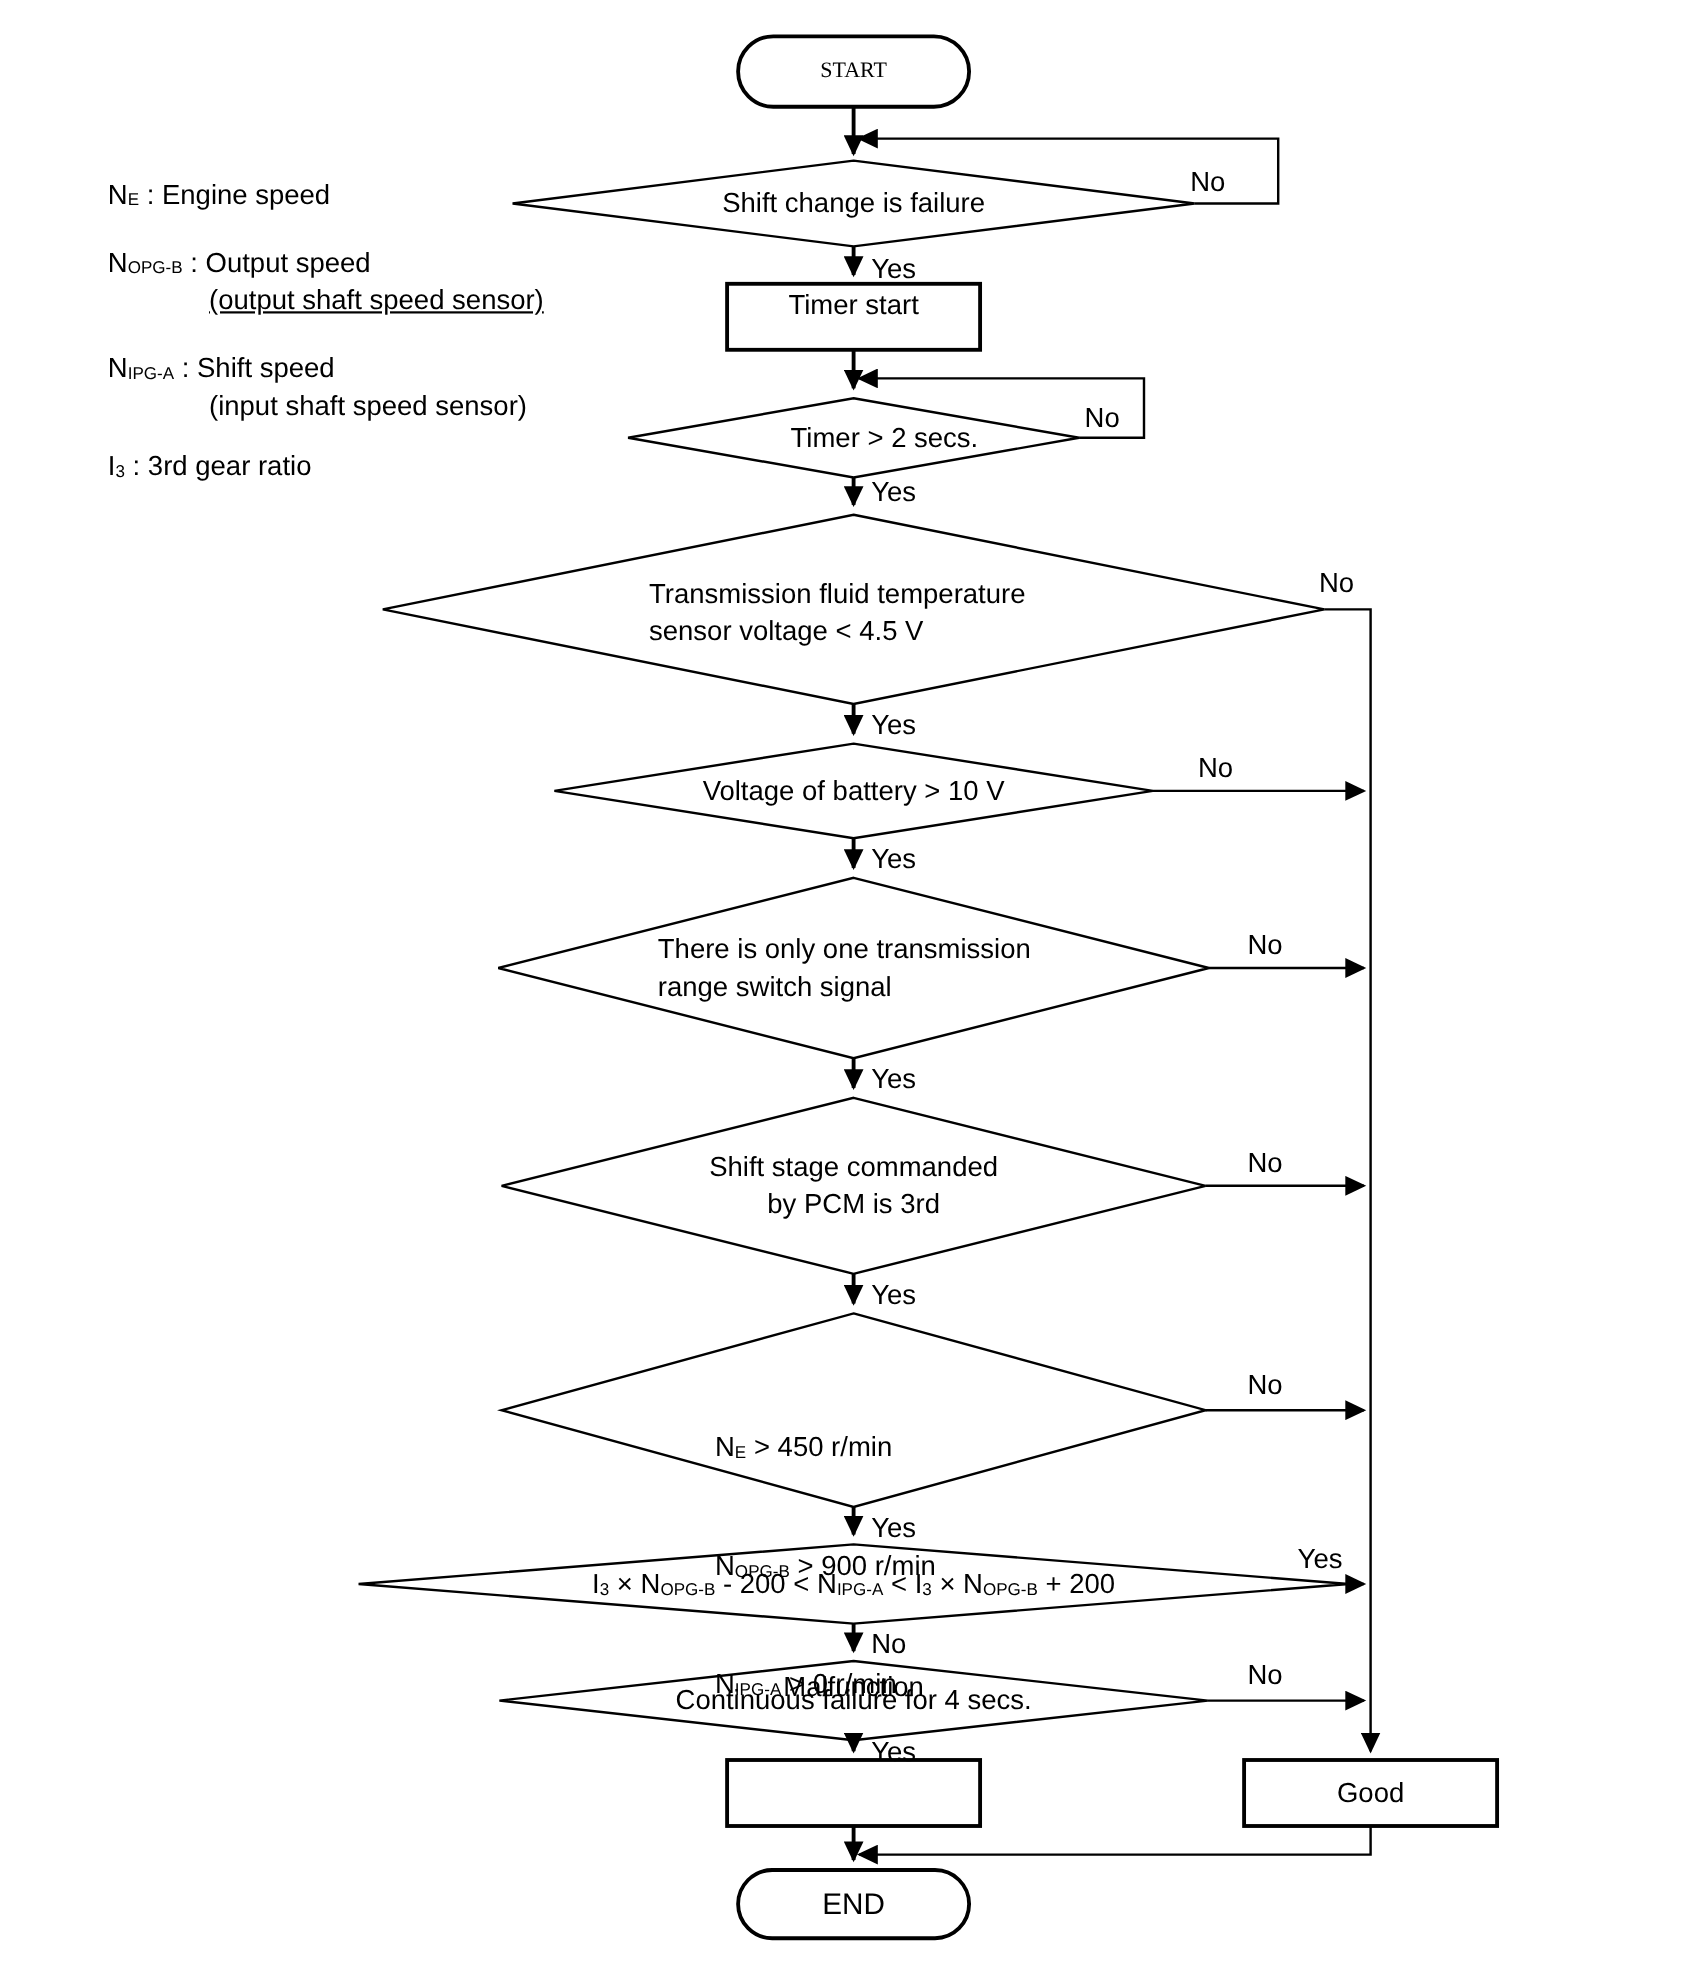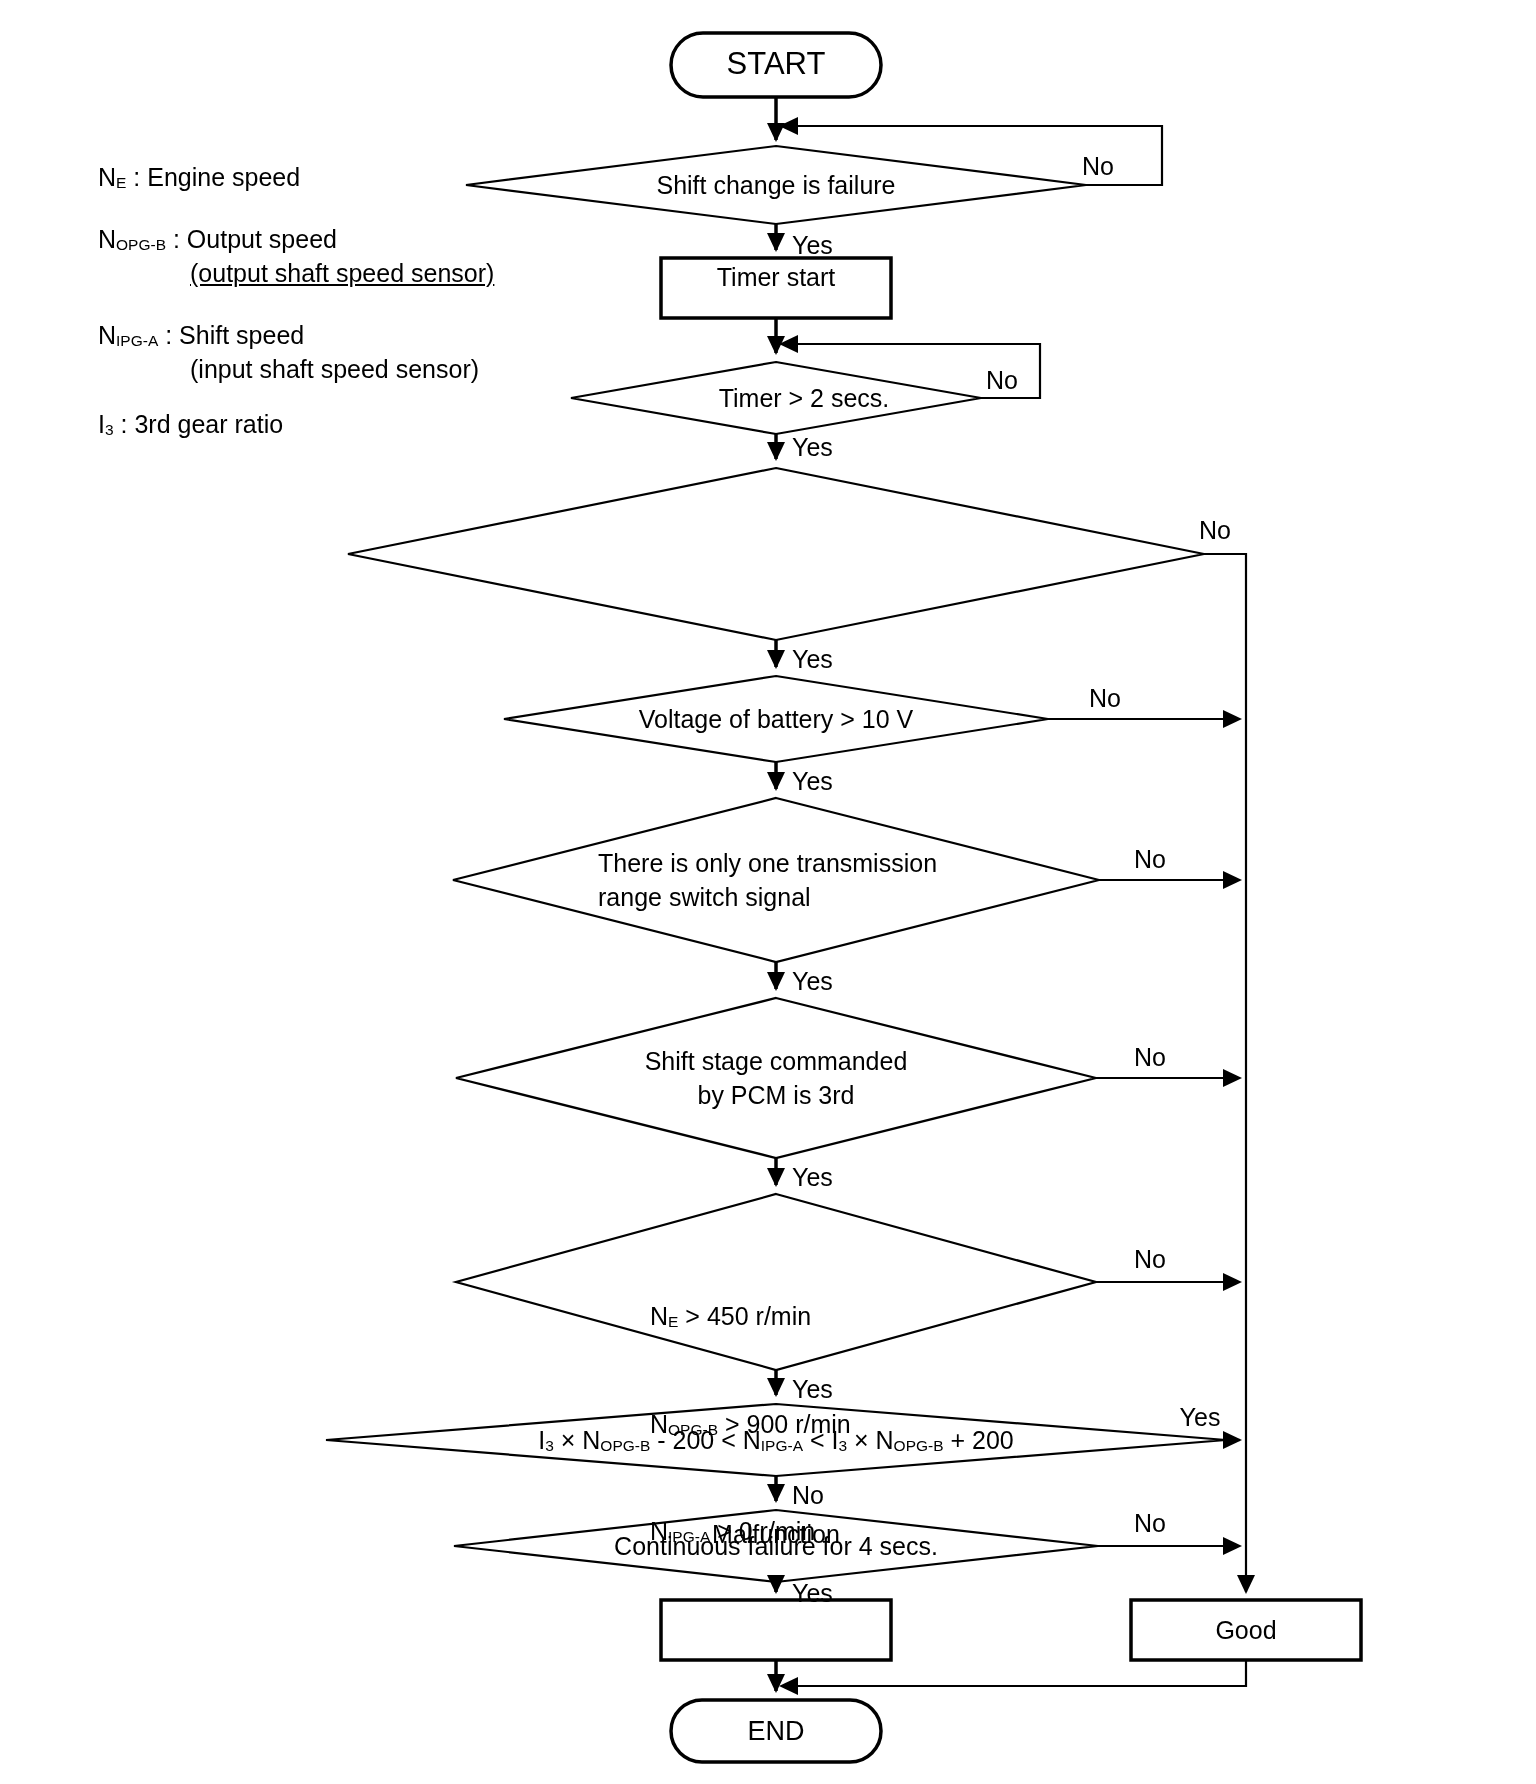--- a/index.html
+++ b/index.html
@@ -75,25 +75,26 @@
     </g>
   </svg>
 
   <div class="lbl" style="left:98px;top:160px;"><span>N</span><span class="sub">E</span><span> : Engine speed</span></div>
   <div class="lbl" style="left:98px;top:222px;text-align:center;"><span>N</span><span class="sub">OPG-B</span><span> : Output speed</span></div>
   <div class="note" style="left:190px;top:256px;text-decoration:underline;">(output shaft speed sensor)</div>
   <div class="lbl" style="left:98px;top:318px;"><span>N</span><span class="sub">IPG-A</span><span> : Shift speed</span></div>
   <div class="note" style="left:190px;top:352px;">(input shaft speed sensor)</div>
   <div class="lbl" style="left:98px;top:407px;"><span>I</span><span class="sub">3</span><span> : 3rd gear ratio</span></div>
 
-  <div class="lbl c" style="left:776px;top:47px;font-size:31px;">START</div>
+  <div class="lbl c" style="left:776px;top:47px;font-size:20px;font-family:Liberation Serif, serif;">START</div>
   <div class="lbl c" style="left:776px;top:168px;">Shift change is failure</div>
   <div class="lbl c" style="left:776px;top:260px;">Timer start</div>
   <div class="lbl c" style="left:804px;top:381px;">Timer &gt; 2 secs.</div>
 
+  <div class="lbl" style="left:590px;top:523px;"><span>Transmission fluid temperature</span><br><span>sensor voltage &lt; 4.5 V</span></div>
 
   <div class="lbl c" style="left:776px;top:702px;">Voltage of battery &gt; 10 V</div>
 
   <div class="lbl" style="left:598px;top:846px;"><span>There is only one transmission</span><br><span>range switch signal</span></div>
 
   <div class="lbl c" style="left:776px;top:1044px;"><span>Shift stage commanded</span><br><span>by PCM is 3rd</span></div>
 
   <div class="lbl" style="left:650px;top:1231px;">
     <div><span>N</span><span class="sub">E</span><span> &gt; 450 r/min</span></div>
     <div><span>N</span><span class="sub">OPG-B</span><span> &gt; 900 r/min</span></div>

